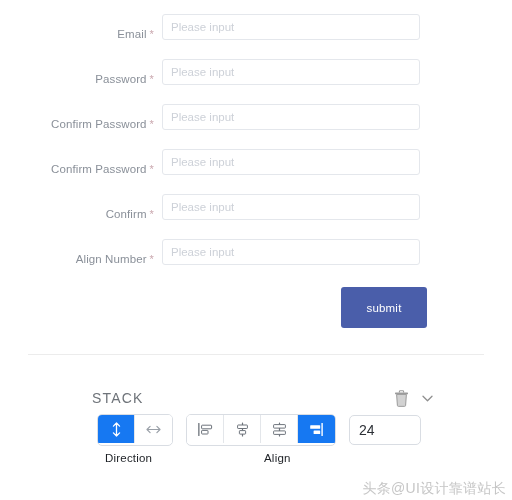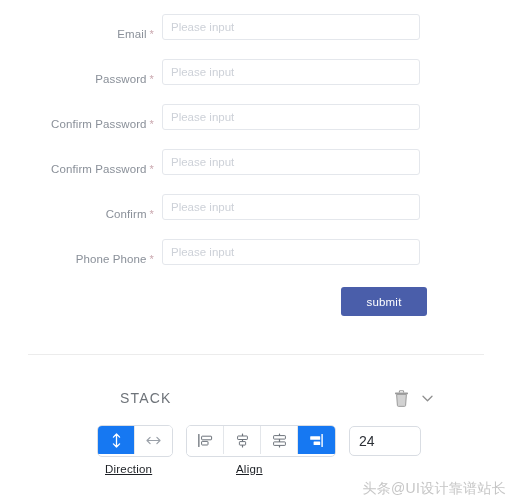--- a/index.html
+++ b/index.html
@@ -60,21 +60,21 @@
   }
 
   
   .submit-row {
     display: flex;
     margin-top: 22px;
   }
   .submit-spacer { width: 341px; }
   .submit-btn {
     width: 86px;
-    height: 29px;
+    height: 41px;
     background: #4a5eaa;
     border: none;
     border-radius: 3px;
     color: #ffffff;
     font-family: "Liberation Sans", sans-serif;
     font-size: 11.5px;
     cursor: pointer;
     letter-spacing: .2px;
   }
 
@@ -93,21 +93,20 @@
     position: absolute;
     left: 0;
     top: 382px;
     width: 512px;
   }
   .stack-head {
     display: flex;
     align-items: center;
     padding: 0 72px 0 92px;
     height: 32px;
-    margin-left: 28px;
   }
   .stack-title {
     font-size: 14px;
     color: #6e7379;
     letter-spacing: 1.2px;
   }
   .stack-head-spacer { flex: 1; }
   .icon-btn {
     width: 26px;
     height: 26px;
@@ -115,21 +114,20 @@
     align-items: center;
     justify-content: center;
     cursor: pointer;
   }
 
   
   .tool-row {
     display: flex;
     align-items: center;
     padding-left: 97px;
-    margin-top: 11px;
     gap: 13px;
   }
   .seg-group {
     display: flex;
     border: 1px solid #d9dde3;
     border-radius: 5px;
     overflow: hidden;
     height: 30px;
     background: #fff;
   }
@@ -165,24 +163,23 @@
   .captions {
     position: relative;
     height: 20px;
     margin-top: 6px;
   }
   .caption {
     position: absolute;
     font-size: 11.5px;
     color: #1d2025;
     letter-spacing: .2px;
-    text-decoration: underline;
   }
   .caption-direction { left: 105px; }
-  .caption-align { left: 236px; }
+  .caption-align { left: 264px; }
 
   
   .watermark {
     position: absolute;
     right: 6px;
     bottom: 2px;
     font-size: 14px;
     color: #c6c6c6;
     white-space: nowrap;
     letter-spacing: .3px;
@@ -223,21 +220,21 @@
 
   <div class="form-row">
     <div class="form-label">
       <span>Confirm</span><span class="req-star">*</span>
     </div>
     <input class="form-input" type="text" placeholder="Please input" style="">
   </div>
 
   <div class="form-row">
     <div class="form-label">
-      <span>Phone Phone</span><span class="req-star">*</span>
+      <span>Align Number</span><span class="req-star">*</span>
     </div>
     <input class="form-input" type="text" placeholder="Please input" style="">
   </div>
 
   <div class="submit-row">
     <div class="submit-spacer"></div>
     <button class="submit-btn">submit</button>
   </div>
 </div>
 

